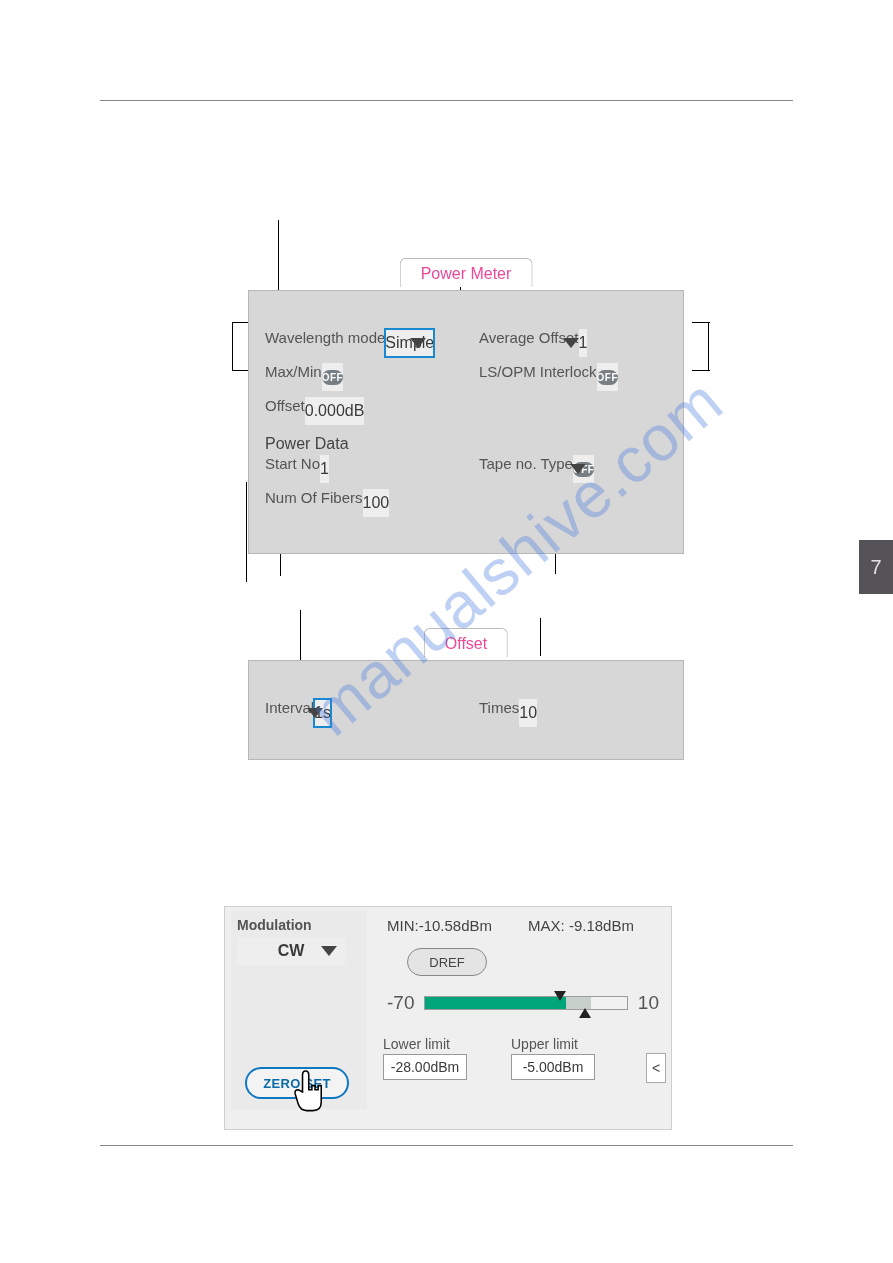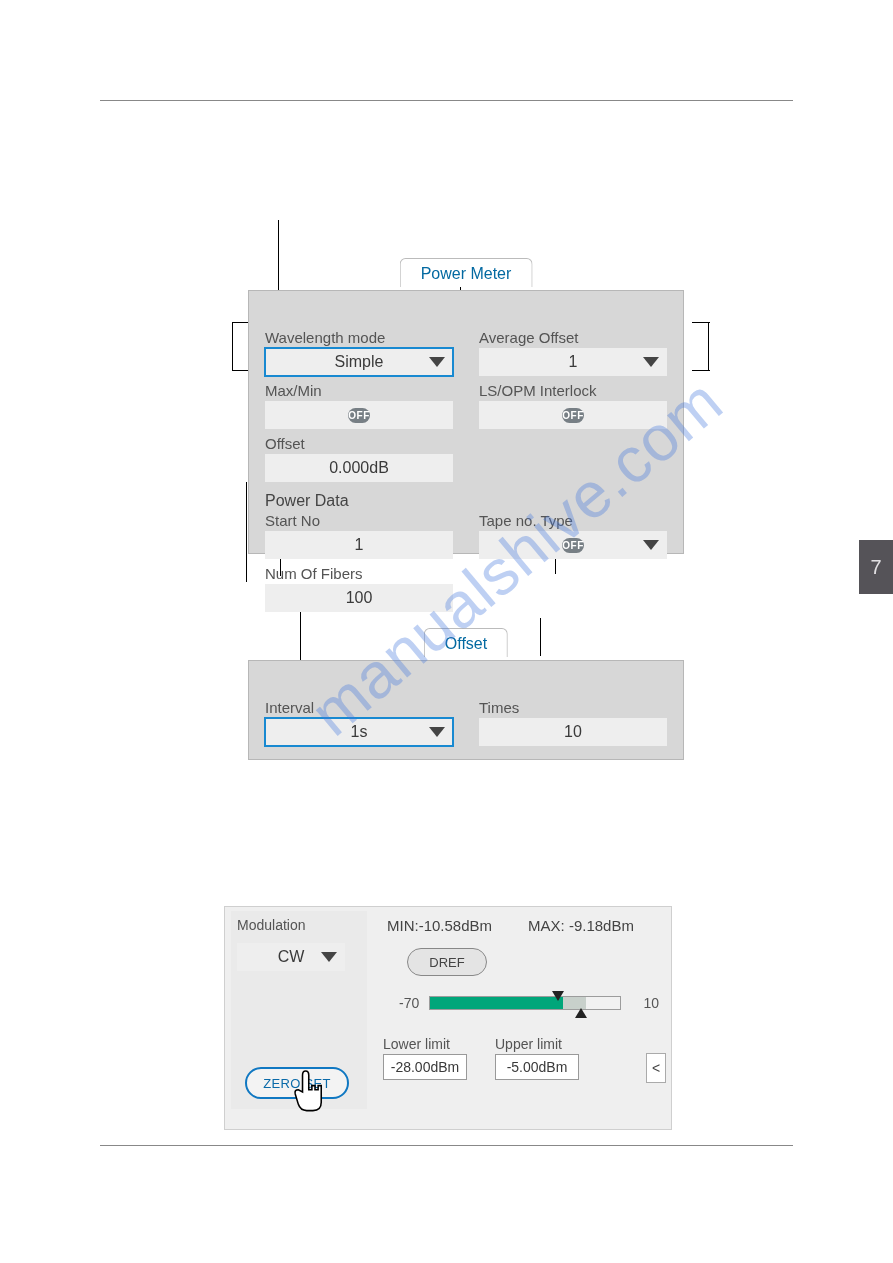--- a/index.html
+++ b/index.html
@@ -60,28 +60,28 @@
     position: absolute;
     top: -33px;
     left: 50%;
     transform: translateX(-50%);
     background: #fff;
     border: 1px solid #bbb;
     border-bottom: none;
     padding: 6px 20px 4px;
     font-size: 16px;
     border-radius: 6px 6px 0 0;
-    color: #0369a1;
+    color: #ec4899;
   }
   .row {
     display: flex;
     gap: 26px;
     margin-bottom: 6px;
   }
-  .col { flex: 1 1 0; display: flex; flex-direction: column; }
+  .col { flex: 1 1 0; display: flex; flex-direction: row; }
   .label {
     font-size: 15px;
     color: #545454;
     margin-bottom: 2px;
   }
   .field {
     background: #eee;
     height: 28px;
     display: flex;
     align-items: center;
@@ -132,23 +132,24 @@
     border: 1px solid #cfcfcf;
     background: #efefef;
   }
   #inst .sidebar {
     position: absolute;
     left: 6px; top: 4px;
     width: 136px;
     bottom: 20px;
     background: #eaeaea;
     padding: 6px;
+    font-weight: bold;
   }
   #inst .sidebar .label { font-size: 14px; }
-  .cw-field { margin-top: 10px; }
+  .cw-field { margin-top: 4px; }
   .zeroset-btn {
     position: absolute;
     bottom: 10px; left: 14px;
     width: 104px; height: 32px;
     border: 2px solid #1078c2;
     border-radius: 16px;
     color: #0a6aa9;
     background: #f3f3f3;
     display: flex; align-items: center; justify-content: center;
     font-size: 13px;
@@ -174,35 +175,35 @@
     background: #e4e4e4;
     display:flex; align-items:center; justify-content:center;
     font-size: 13px; color:#444;
   }
   .gauge {
     position: relative;
     margin: 14px 0 0 4px;
     height: 18px;
     display:flex; align-items:center;
   }
-  .gauge .scale-label { font-size: 14px; color:#555;margin-left:12px; }
+  .gauge .scale-label { font-size: 19px; color:#555; }
   .gauge .bar {
     flex: 1;
     height: 14px;
     margin: 0 10px;
     background: linear-gradient(to right, #00a67a 0%, #00a67a 70%, #c8d0cb 70%, #c8d0cb 82%, #f1f1f1 82%, #f1f1f1 100%);
     border: 1px solid #9c9c9c;
     position: relative;
   }
   .gauge .mark {
     position: absolute; top:-6px; width:0; height:0;
     border-left:6px solid transparent; border-right:6px solid transparent; border-top:10px solid #222;
   }
   .gauge .mark.b { top:11px; border-top:none; border-bottom:10px solid #222; }
-  .limits { display:flex; gap:28px; margin-top: 24px; }
+  .limits { display:flex; gap:44px; margin-top: 24px; }
   .limits .lim .label { font-size: 14px; }
   .limits .lim .field { background:#fff; border:1px solid #999; width:84px; height:26px; font-size:14px; }
   .collapse-tab {
     position:absolute; right:-1px; top:142px;
     width:20px; height:30px;
     background:#fff; border:1px solid #aaa;
     display:flex; align-items:center; justify-content:center;
     font-size:14px; color:#444;
   }
 </style>

